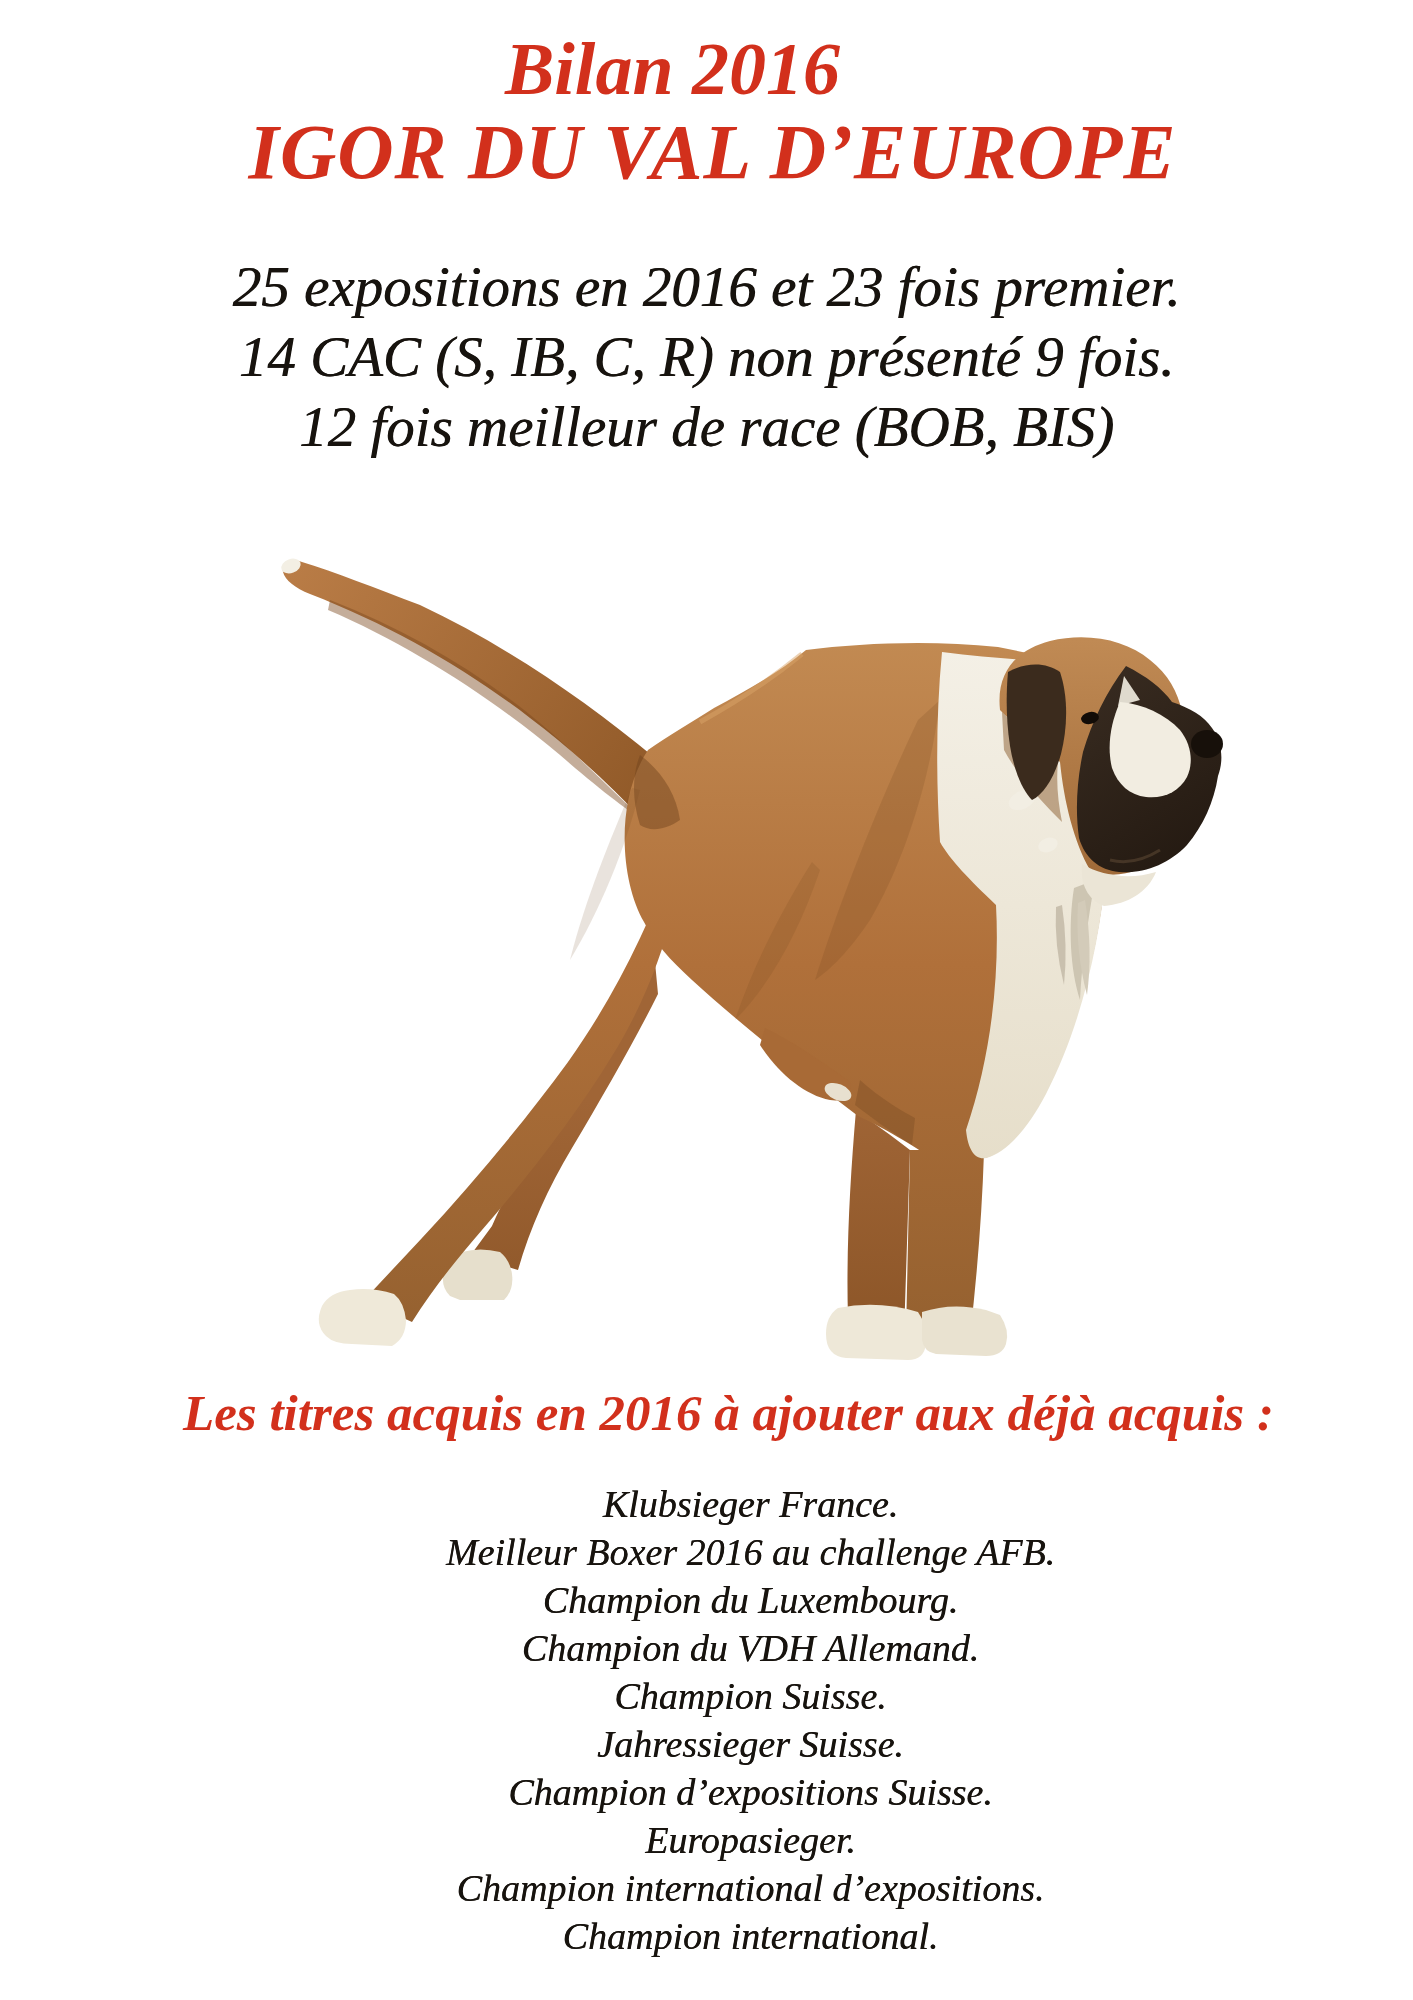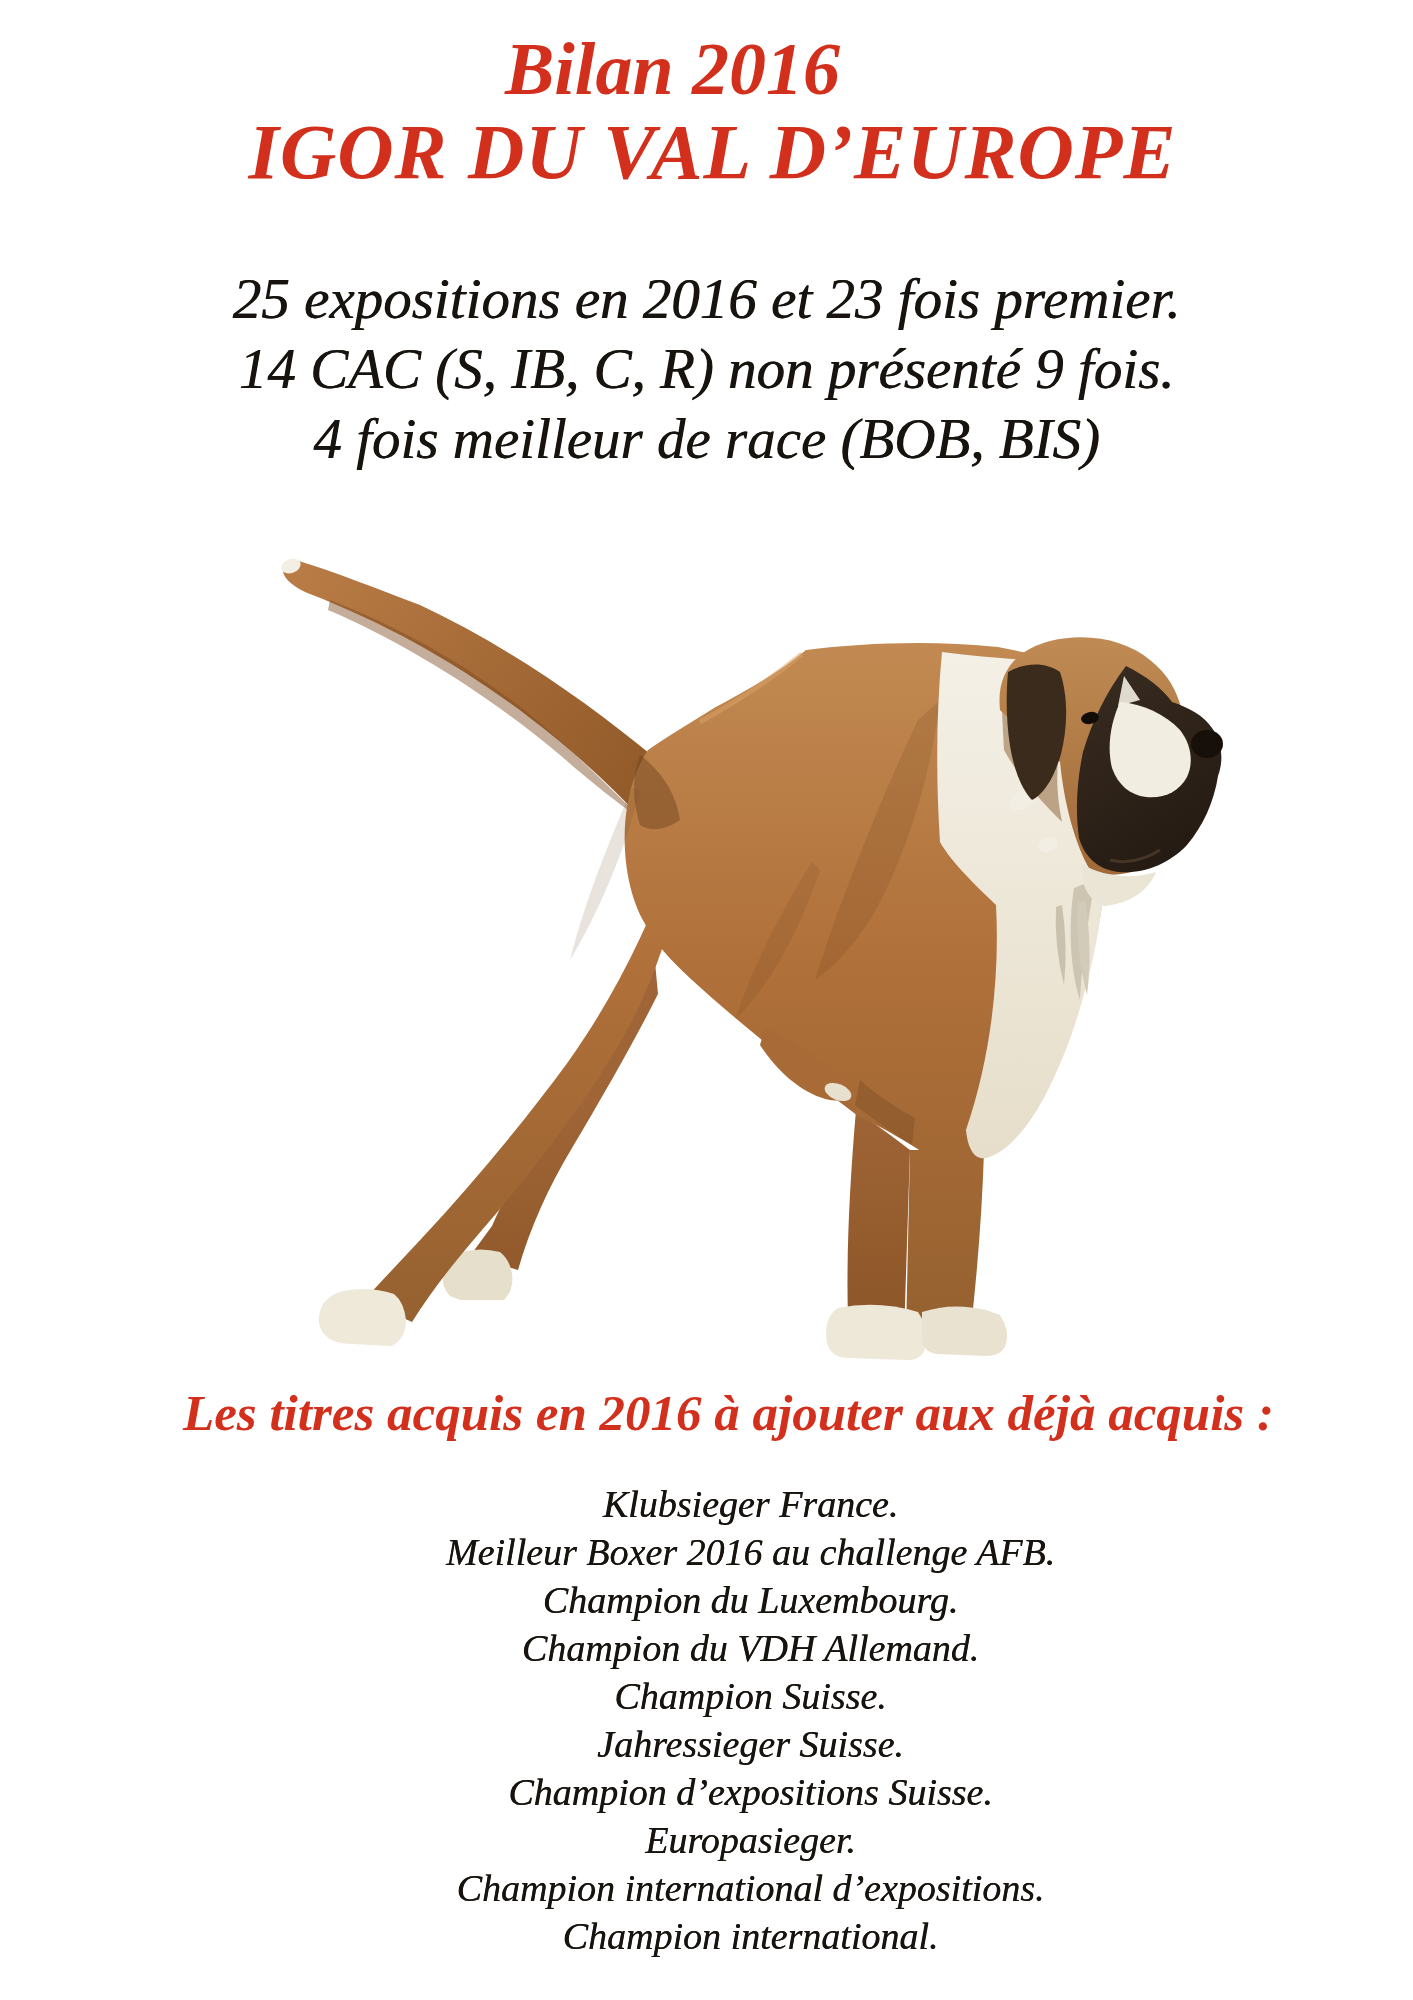--- a/index.html
+++ b/index.html
@@ -19,21 +19,21 @@
     font-style: italic; font-weight: 700;
     transform: translateX(-34px);
   }
   .title2 {
     top: 106px; font-size: 78px; line-height: 92px;
     font-style: italic; font-weight: 700;
     transform: translateX(6px);
     letter-spacing: 1px;
   }
   .stats {
-    top: 264px; font-size: 57px; line-height: 70px;
+    top: 252px; font-size: 57px; line-height: 70px;
     font-style: italic; font-weight: 400;
     text-shadow: 0.6px 0 currentColor;
   }
   .dog-photo-wrap {
     position: absolute; top: 490px; left: 0;
     width: 1413px; height: 890px;
   }
   .subtitle {
     top: 1382px; font-size: 51px; line-height: 62px;
     font-style: italic; font-weight: 700;
@@ -49,21 +49,21 @@
 </style>
 </head>
 <body>
 
 <div class="abs title1 red">Bilan 2016</div>
 <div class="abs title2 red">IGOR DU VAL D’EUROPE</div>
 
 <div class="abs stats blk">
   <div>25 expositions en 2016 et 23 fois premier.</div>
   <div>14 CAC (S, IB, C, R) non présenté 9 fois.</div>
-  <div>4 fois meilleur de race (BOB, BIS)</div>
+  <div>12 fois meilleur de race (BOB, BIS)</div>
 </div>
 
 <div class="dog-photo-wrap">
 <svg width="1413" height="890" viewBox="0 490 1413 890" xmlns="http://www.w3.org/2000/svg">
   <defs>
     <linearGradient id="bodyGrad" gradientUnits="userSpaceOnUse" x1="0" y1="640" x2="0" y2="1360">
       <stop offset="0" stop-color="#c28a52"></stop>
       <stop offset="0.45" stop-color="#b0703a"></stop>
       <stop offset="1" stop-color="#93602f"></stop>
     </linearGradient>

